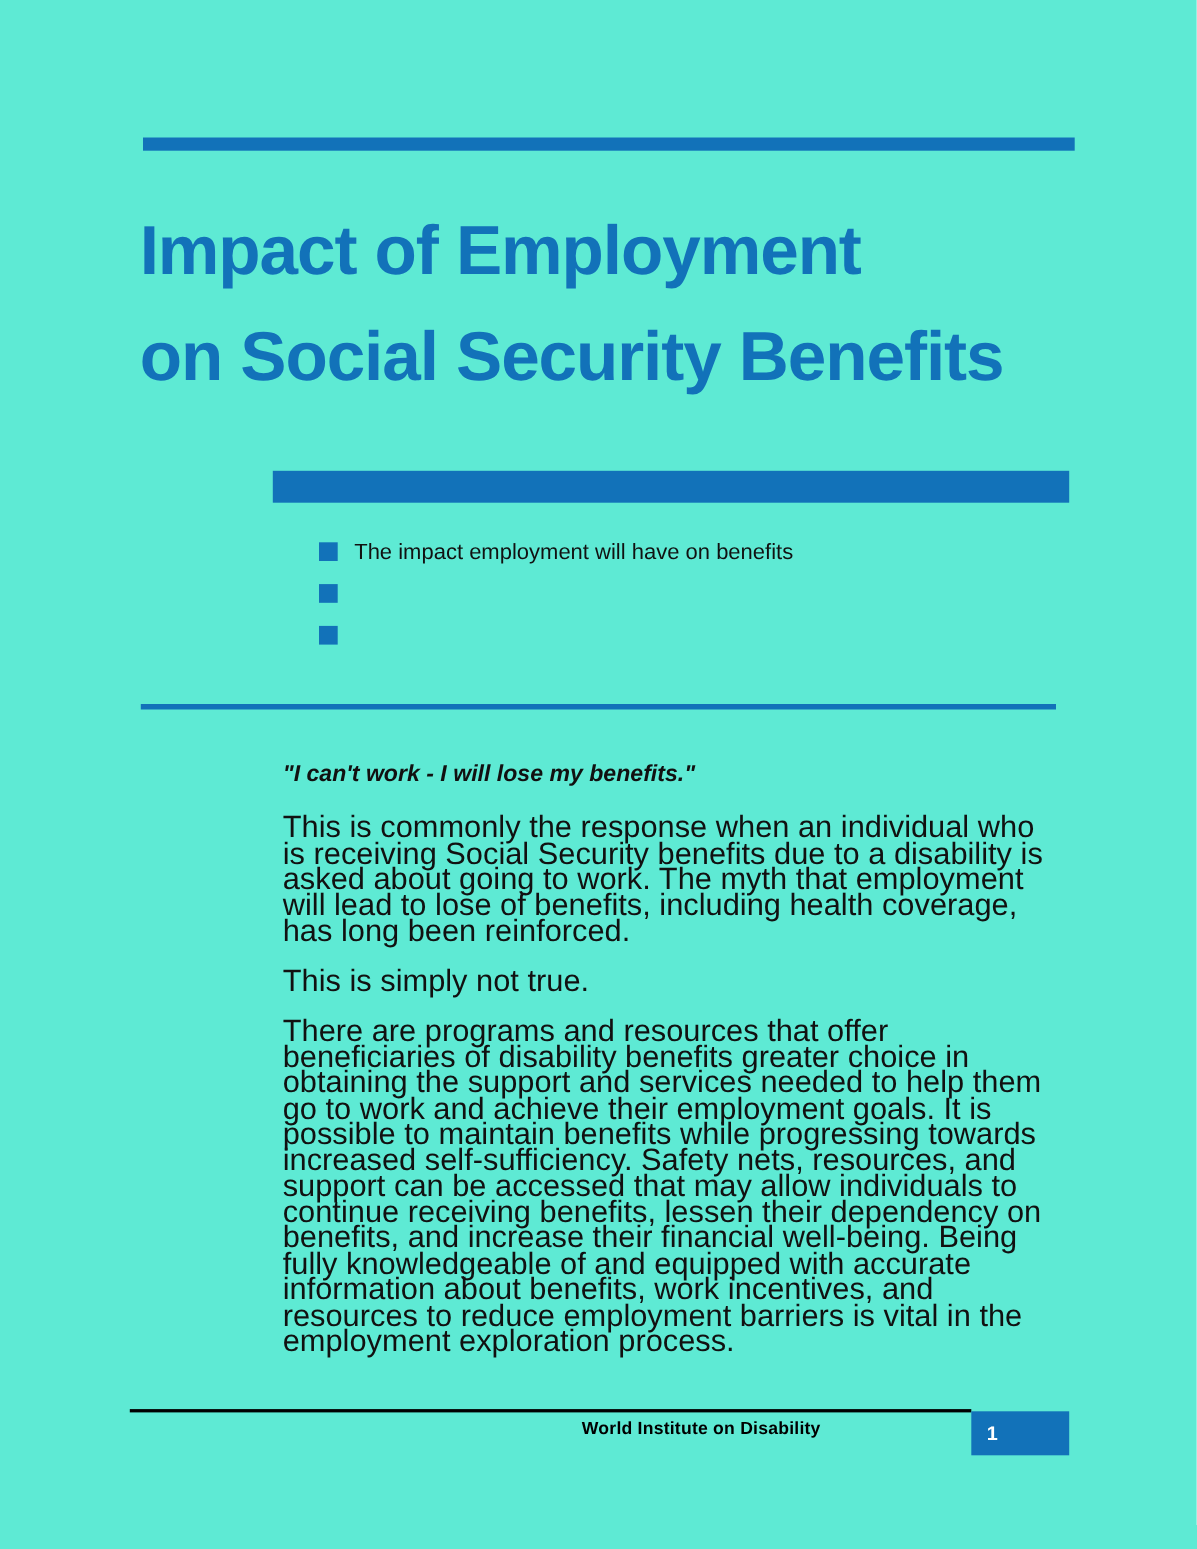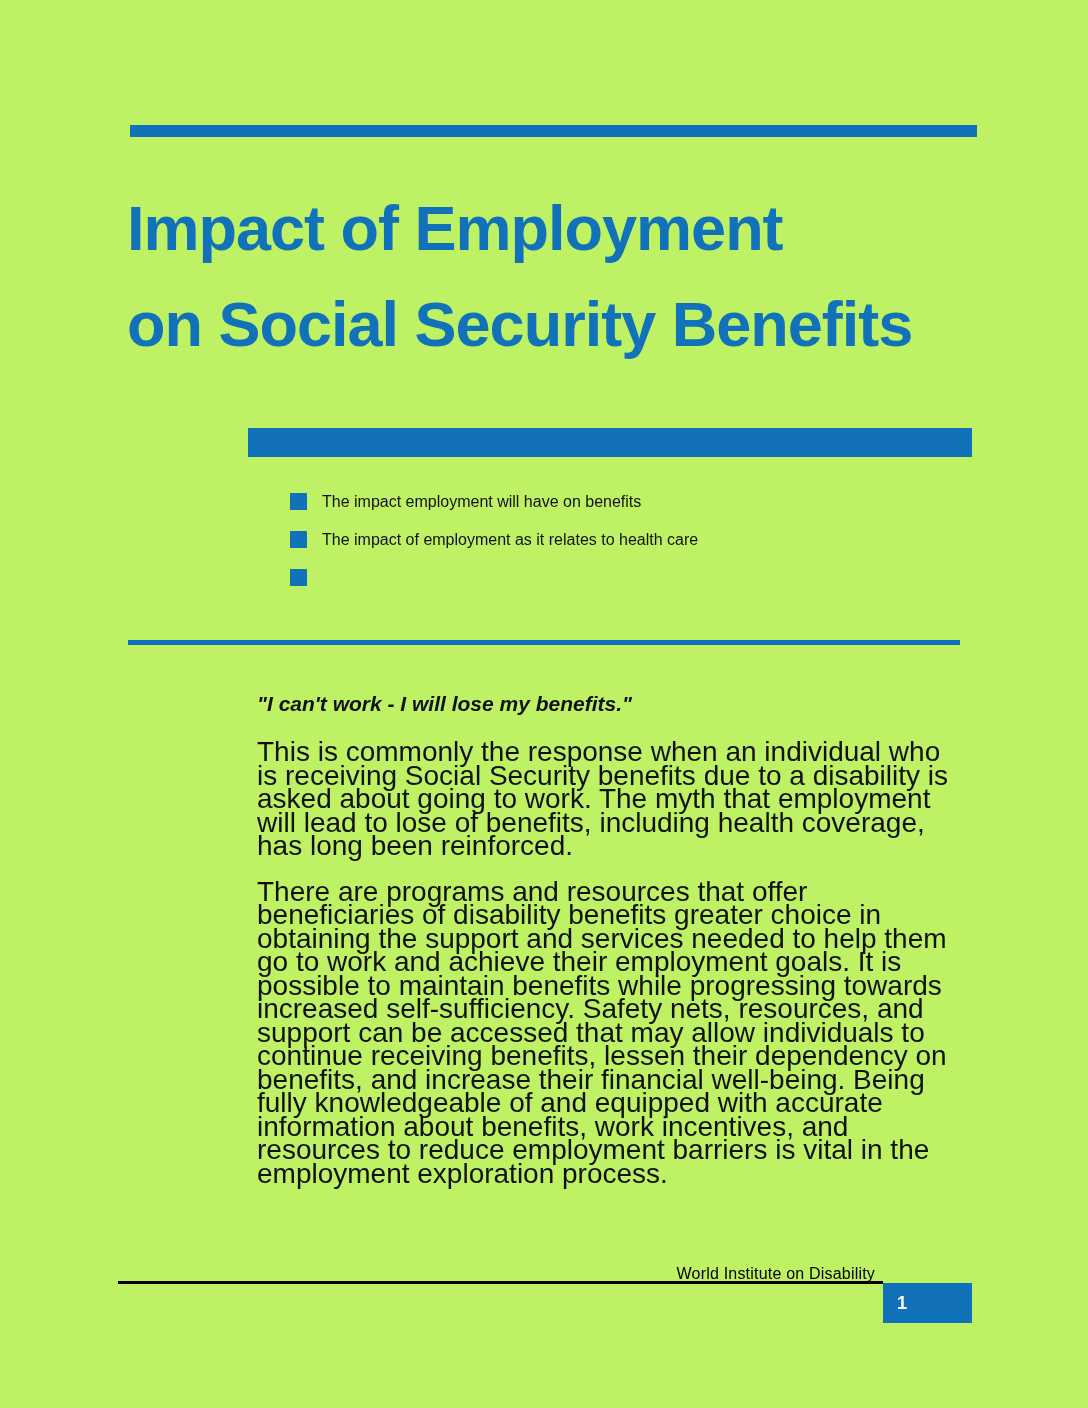--- a/index.html
+++ b/index.html
@@ -4,21 +4,21 @@
 <style>
   html, body {
     margin: 0;
     padding: 0;
     background: #ffffff;
   }
   .page {
     position: relative;
     width: 1088px;
     height: 1408px;
-    background: #bef264;
+    background: #5eead4;
     font-family: "Liberation Sans", sans-serif;
     color: #111111;
     overflow: hidden;
   }
 
   
   .top-bar {
     position: absolute;
     left: 130px;
     top: 125px;
@@ -64,21 +64,21 @@
   }
   .bullet-square {
     flex: 0 0 auto;
     width: 17px;
     height: 17px;
     margin-top: 3px;
     background: #1272b9;
   }
   .bullet-text {
     margin-left: 15px;
-    font-size: 16px;
+    font-size: 20px;
     line-height: 24px;
     color: #111111;
   }
 
   
   .divider {
     position: absolute;
     left: 128px;
     top: 640px;
     width: 832px;
@@ -113,25 +113,25 @@
     position: absolute;
     left: 118px;
     top: 1281px;
     width: 765px;
     height: 3px;
     background: #000000;
   }
   .footer-org {
     position: absolute;
     left: 400px;
-    top: 1265px;
+    top: 1291px;
     width: 475px;
-    text-align: right;
+    text-align: center;
     font-size: 16px;
-    font-weight: normal;
+    font-weight: bold;
     color: #000000;
     letter-spacing: 0.2px;
   }
   .page-number-box {
     position: absolute;
     left: 883px;
     top: 1283px;
     width: 89px;
     height: 40px;
     background: #1272b9;
@@ -159,32 +159,32 @@
 
   <div class="section-bar"></div>
 
   <div class="bullet-list">
     <div class="bullet-item">
       <span class="bullet-square"></span>
       <span class="bullet-text">The impact employment will have on benefits</span>
     </div>
     <div class="bullet-item">
       <span class="bullet-square"></span>
-      <span class="bullet-text">The impact of employment as it relates to health care</span>
     </div>
     <div class="bullet-item">
       <span class="bullet-square"></span>
     </div>
   </div>
 
   <div class="divider"></div>
 
   <div class="body-content">
     <p class="quote">"I can't work - I will lose my benefits."</p>
     <p class="body-paragraph">This is commonly the response when an individual who is receiving Social Security benefits due to a disability is asked about going to work. The myth that employment will lead to lose of benefits, including health coverage, has long been reinforced.</p>
+    <p class="body-paragraph">This is simply not true.</p>
     <p class="body-paragraph">There are programs and resources that offer beneficiaries of disability benefits greater choice in obtaining the support and services needed to help them go to work and achieve their employment goals. It is possible to maintain benefits while progressing towards increased self-sufficiency. Safety nets, resources, and support can be accessed that may allow individuals to continue receiving benefits, lessen their dependency on benefits, and increase their financial well-being. Being fully knowledgeable of and equipped with accurate information about benefits, work incentives, and resources to reduce employment barriers is vital in the employment exploration process.</p>
   </div>
 
   <div class="footer-line"></div>
   <div class="footer-org">World Institute on Disability</div>
   <div class="page-number-box">
     <span class="page-number">1</span>
   </div>
 
 </div>

